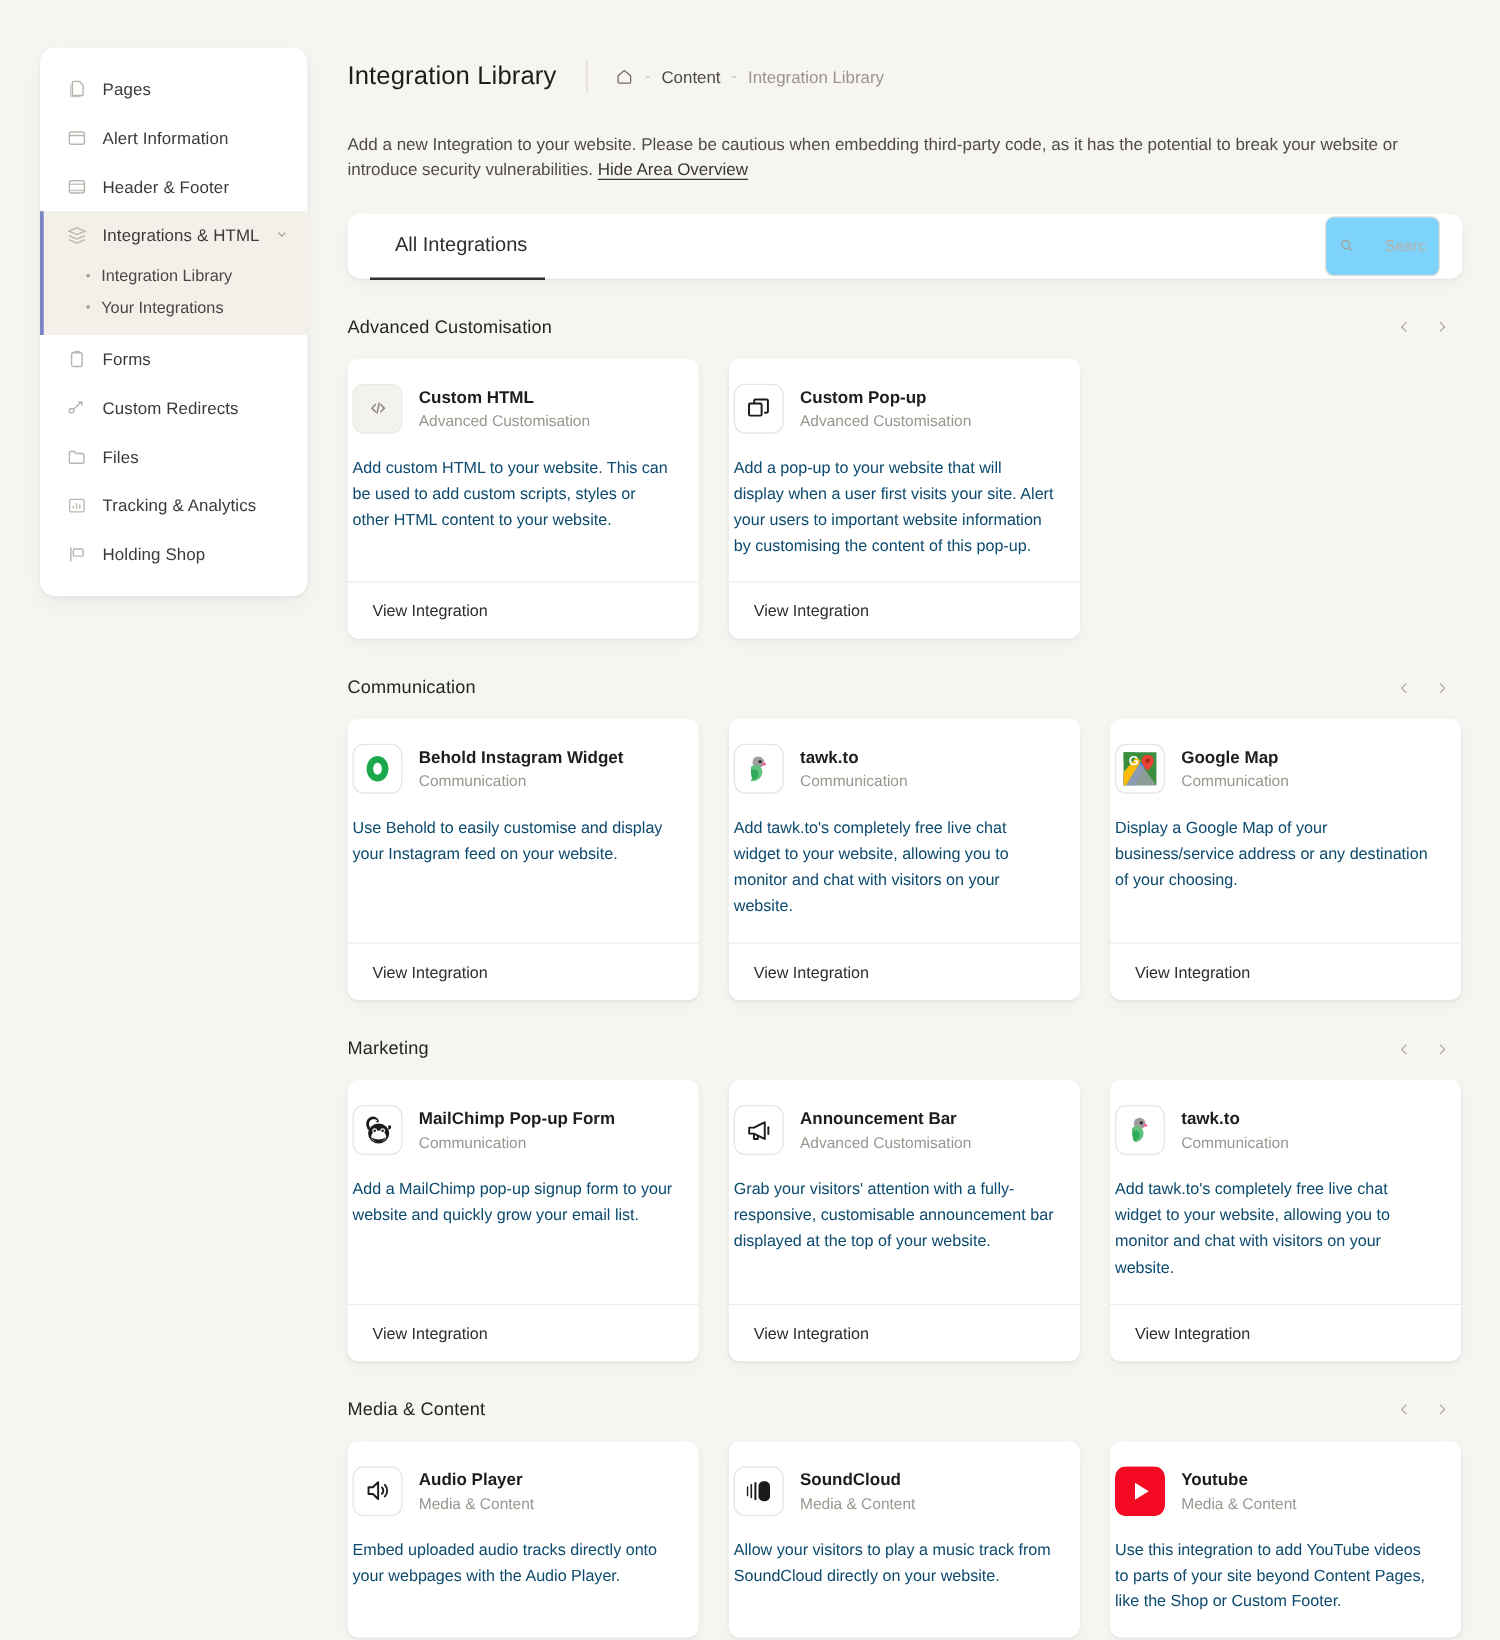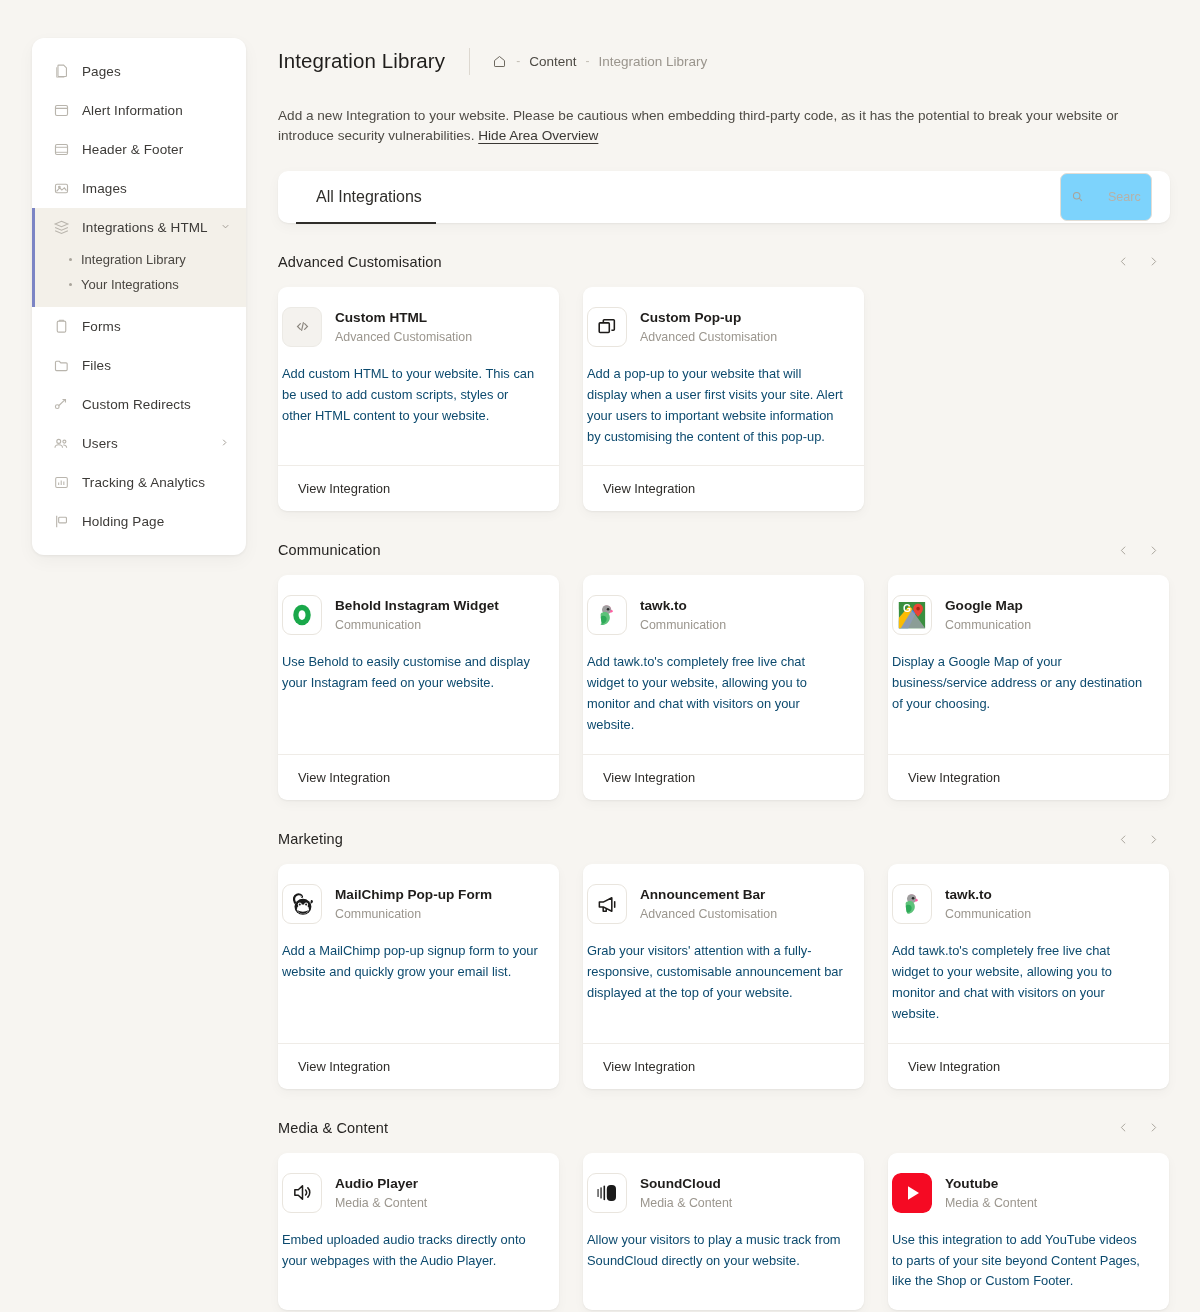--- a/index.html
+++ b/index.html
@@ -227,30 +227,20 @@
     <div class="nav-item">
       <span class="ico">
         <svg width="17" height="17" viewBox="0 0 24 24" fill="none" stroke="currentColor" stroke-width="1.6">
             <rect x="3.5" y="5" width="17" height="14" rx="2"></rect>
             <path d="M3.5 9h17M3.5 16h17" opacity=".75"></path>
           </svg>
       </span>
       <span class="label">Header &amp; Footer</span>
     </div>
 
-    <div class="nav-item">
-      <span class="ico">
-        <svg width="17" height="17" viewBox="0 0 24 24" fill="none" stroke="currentColor" stroke-width="1.6">
-            <rect x="3.5" y="6" width="17" height="12" rx="2"></rect>
-            <path d="M5 16l4.5-5 3 3.2L16 11l3 4"></path>
-            <circle cx="9" cy="10" r="1.1"></circle>
-          </svg>
-      </span>
-      <span class="label">Images</span>
-    </div>
 
     <div class="nav-group active group-pad">
       <div class="nav-item">
         <span class="ico">
           <svg width="17" height="17" viewBox="0 0 24 24" fill="none" stroke="currentColor" stroke-width="1.5">
               <path d="M12 3.2 21 7l-9 3.8L3 7l9-3.8z"></path>
               <path d="M3 12l9 3.8L21 12"></path>
               <path d="M3 16.6l9 3.8 9-3.8"></path>
             </svg>
         </span>
@@ -277,72 +267,56 @@
             <rect x="6" y="4.5" width="12" height="15.5" rx="2"></rect>
             <path d="M9.5 4.5V3.2h5v1.3"></path>
           </svg>
       </span>
       <span class="label">Forms</span>
     </div>
 
     <div class="nav-item">
       <span class="ico">
         <svg width="17" height="17" viewBox="0 0 24 24" fill="none" stroke="currentColor" stroke-width="1.6">
-            <path d="M3.5 7.5a1.5 1.5 0 0 1 1.5-1.5h4l2 2.2h7.5a1.5 1.5 0 0 1 1.5 1.5v8a1.5 1.5 0 0 1-1.5 1.5H5a1.5 1.5 0 0 1-1.5-1.5z"></path>
-          </svg>
-      </span>
-      <span class="label">Files</span>
-    </div>
-
-    <div class="nav-item">
-      <span class="ico">
-        <svg width="17" height="17" viewBox="0 0 24 24" fill="none" stroke="currentColor" stroke-width="1.6">
             <circle cx="6" cy="15" r="2.6"></circle>
             <path d="M8.4 13.4 17 5"></path>
             <path d="M13.4 5H17.6V9.2"></path>
           </svg>
       </span>
       <span class="label">Custom Redirects</span>
     </div>
 
     <div class="nav-item">
       <span class="ico">
-        <svg width="18" height="18" viewBox="0 0 24 24" fill="none" stroke="currentColor" stroke-width="1.5">
-            <circle cx="9" cy="8.5" r="2.6"></circle>
-            <path d="M4 17c0-2.5 2.2-4 5-4s5 1.5 5 4"></path>
-            <circle cx="16.5" cy="8.8" r="2"></circle>
-            <path d="M15 13.3c2.4-.2 4.5 1.2 4.5 3.7"></path>
-          </svg>
-      </span>
-      <span class="label">Users</span>
-      <span class="chev">
-        <svg width="11" height="11" viewBox="0 0 24 24" fill="none" stroke="currentColor" stroke-width="2">
-            <path d="M9 6l6 6-6 6"></path>
-          </svg>
-      </span>
-    </div>
+        <svg width="17" height="17" viewBox="0 0 24 24" fill="none" stroke="currentColor" stroke-width="1.6">
+            <path d="M3.5 7.5a1.5 1.5 0 0 1 1.5-1.5h4l2 2.2h7.5a1.5 1.5 0 0 1 1.5 1.5v8a1.5 1.5 0 0 1-1.5 1.5H5a1.5 1.5 0 0 1-1.5-1.5z"></path>
+          </svg>
+      </span>
+      <span class="label">Files</span>
+    </div>
+
 
     <div class="nav-item">
       <span class="ico">
         <svg width="17" height="17" viewBox="0 0 24 24" fill="none" stroke="currentColor" stroke-width="1.5">
             <rect x="3.8" y="5" width="16.4" height="14" rx="1.8"></rect>
             <path d="M8 15.5v-3.5M11.6 15.5V9M15.3 15.5v-5"></path>
           </svg>
       </span>
       <span class="label">Tracking &amp; Analytics</span>
     </div>
 
     <div class="nav-item">
       <span class="ico">
         <svg width="17" height="17" viewBox="0 0 24 24" fill="none" stroke="currentColor" stroke-width="1.6">
             <path d="M5.2 4v16"></path>
             <rect x="8" y="6" width="11" height="8" rx="1.3"></rect>
           </svg>
       </span>
-      <span class="label">Holding Page</span>
+      <span class="label">Holding Shop</span>
     </div>
 
   </nav>
 
   <div class="main">
 
     <div class="page-head">
       <div class="page-title">Integration Library</div>
       <div class="head-div"></div>
       <div class="crumbs">

